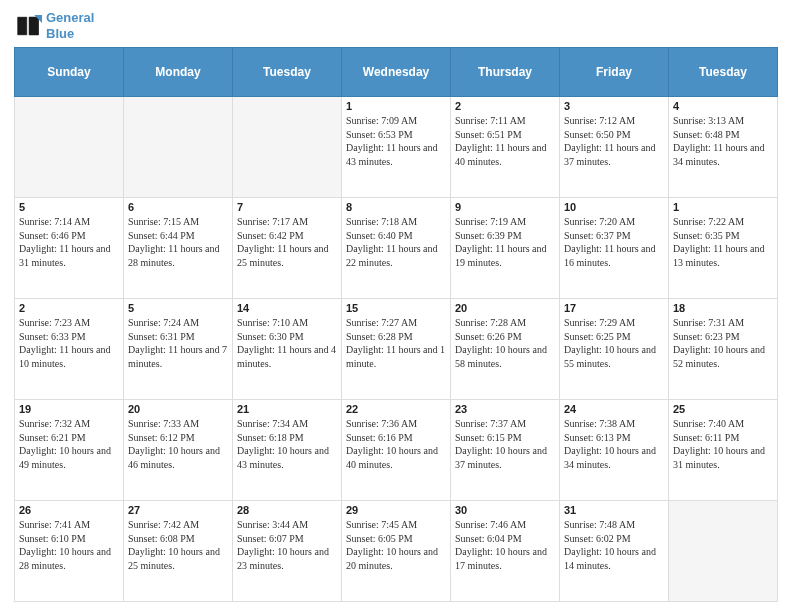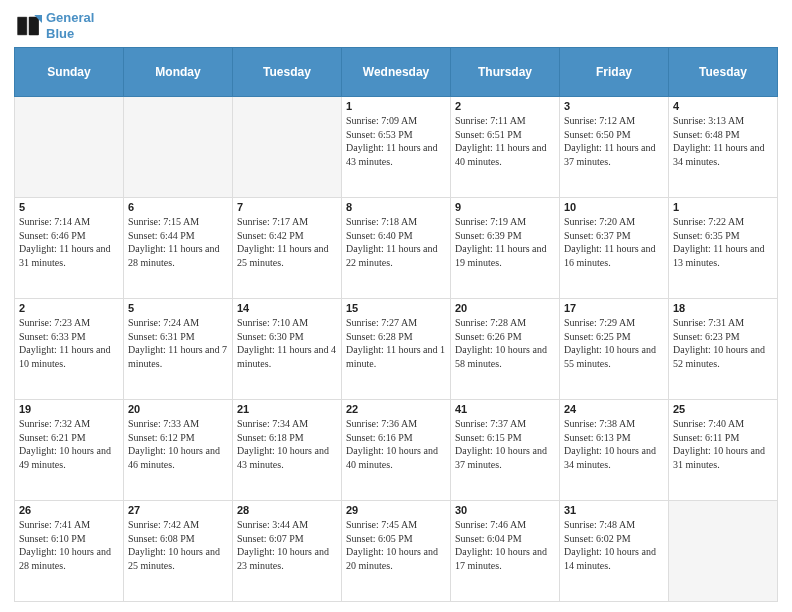--- a/index.html
+++ b/index.html
@@ -293,21 +293,21 @@
 and 43 minutes.</div>
           </td>
           <td>
             <span class="day-number">22</span>
             <div class="day-info">Sunrise: 7:36 AM
 Sunset: 6:16 PM
 Daylight: 10 hours
 and 40 minutes.</div>
           </td>
           <td>
-            <span class="day-number">41</span>
+            <span class="day-number">23</span>
             <div class="day-info">Sunrise: 7:37 AM
 Sunset: 6:15 PM
 Daylight: 10 hours
 and 37 minutes.</div>
           </td>
           <td>
             <span class="day-number">24</span>
             <div class="day-info">Sunrise: 7:38 AM
 Sunset: 6:13 PM
 Daylight: 10 hours

